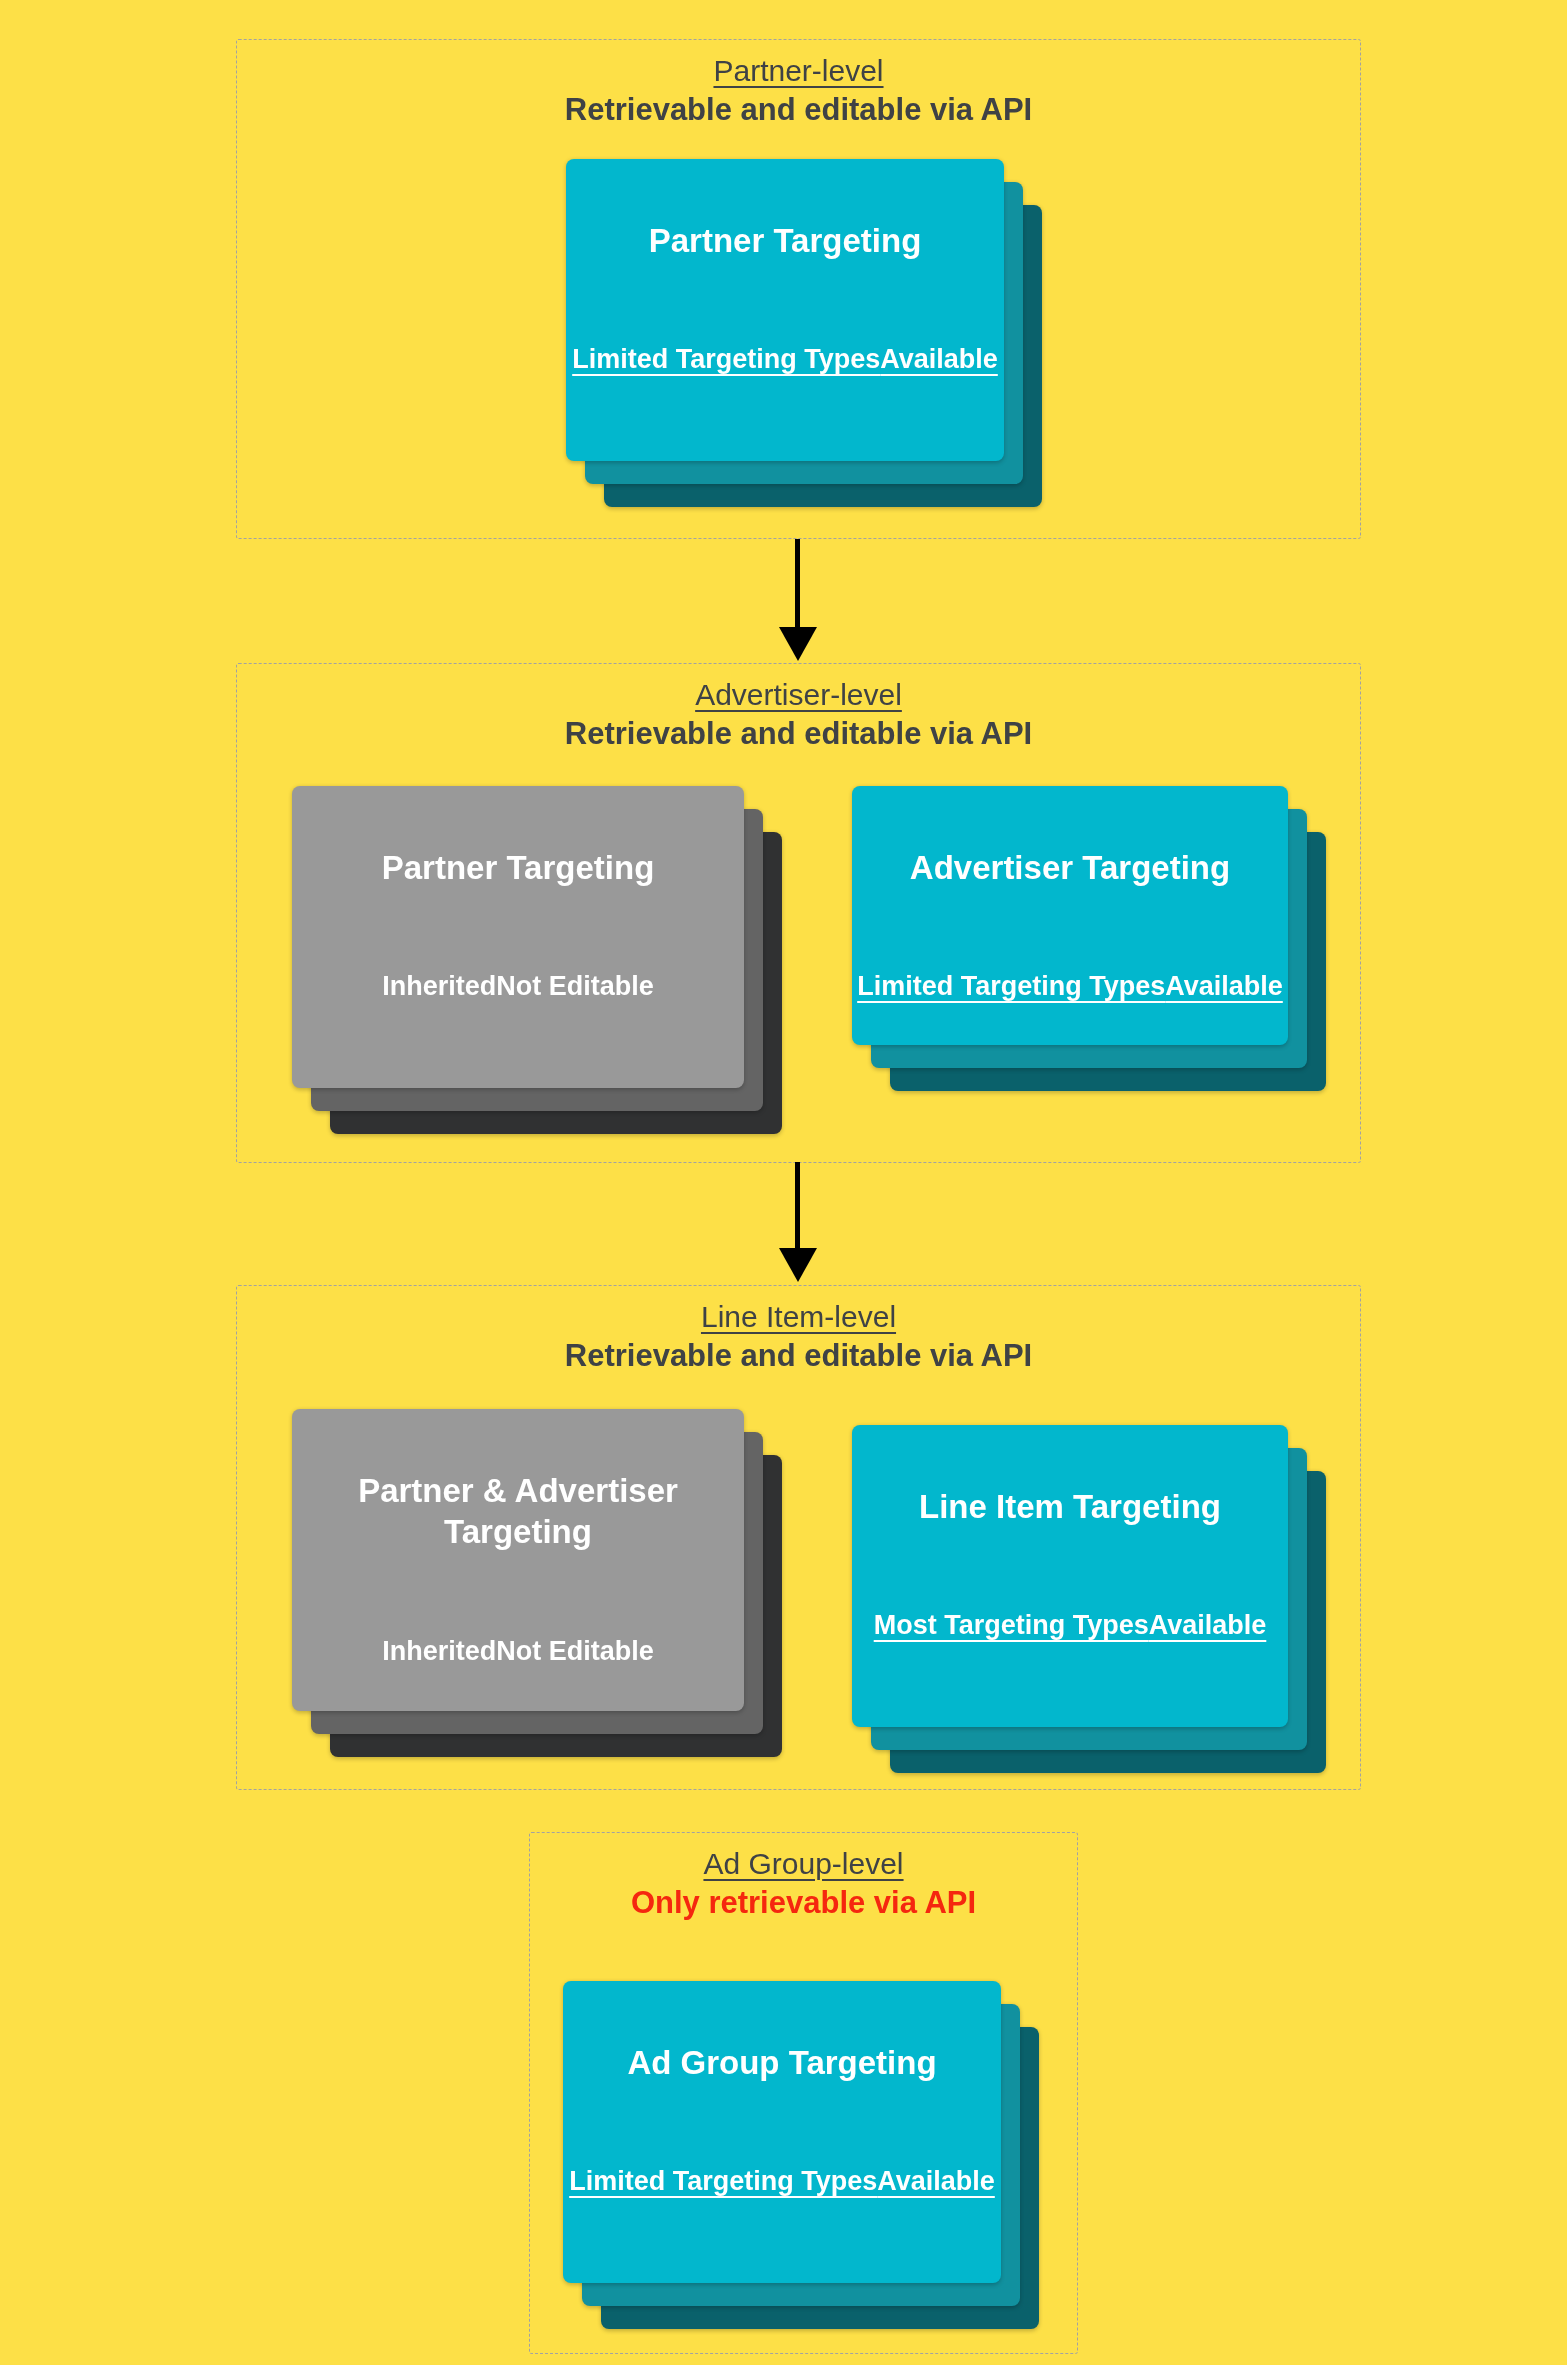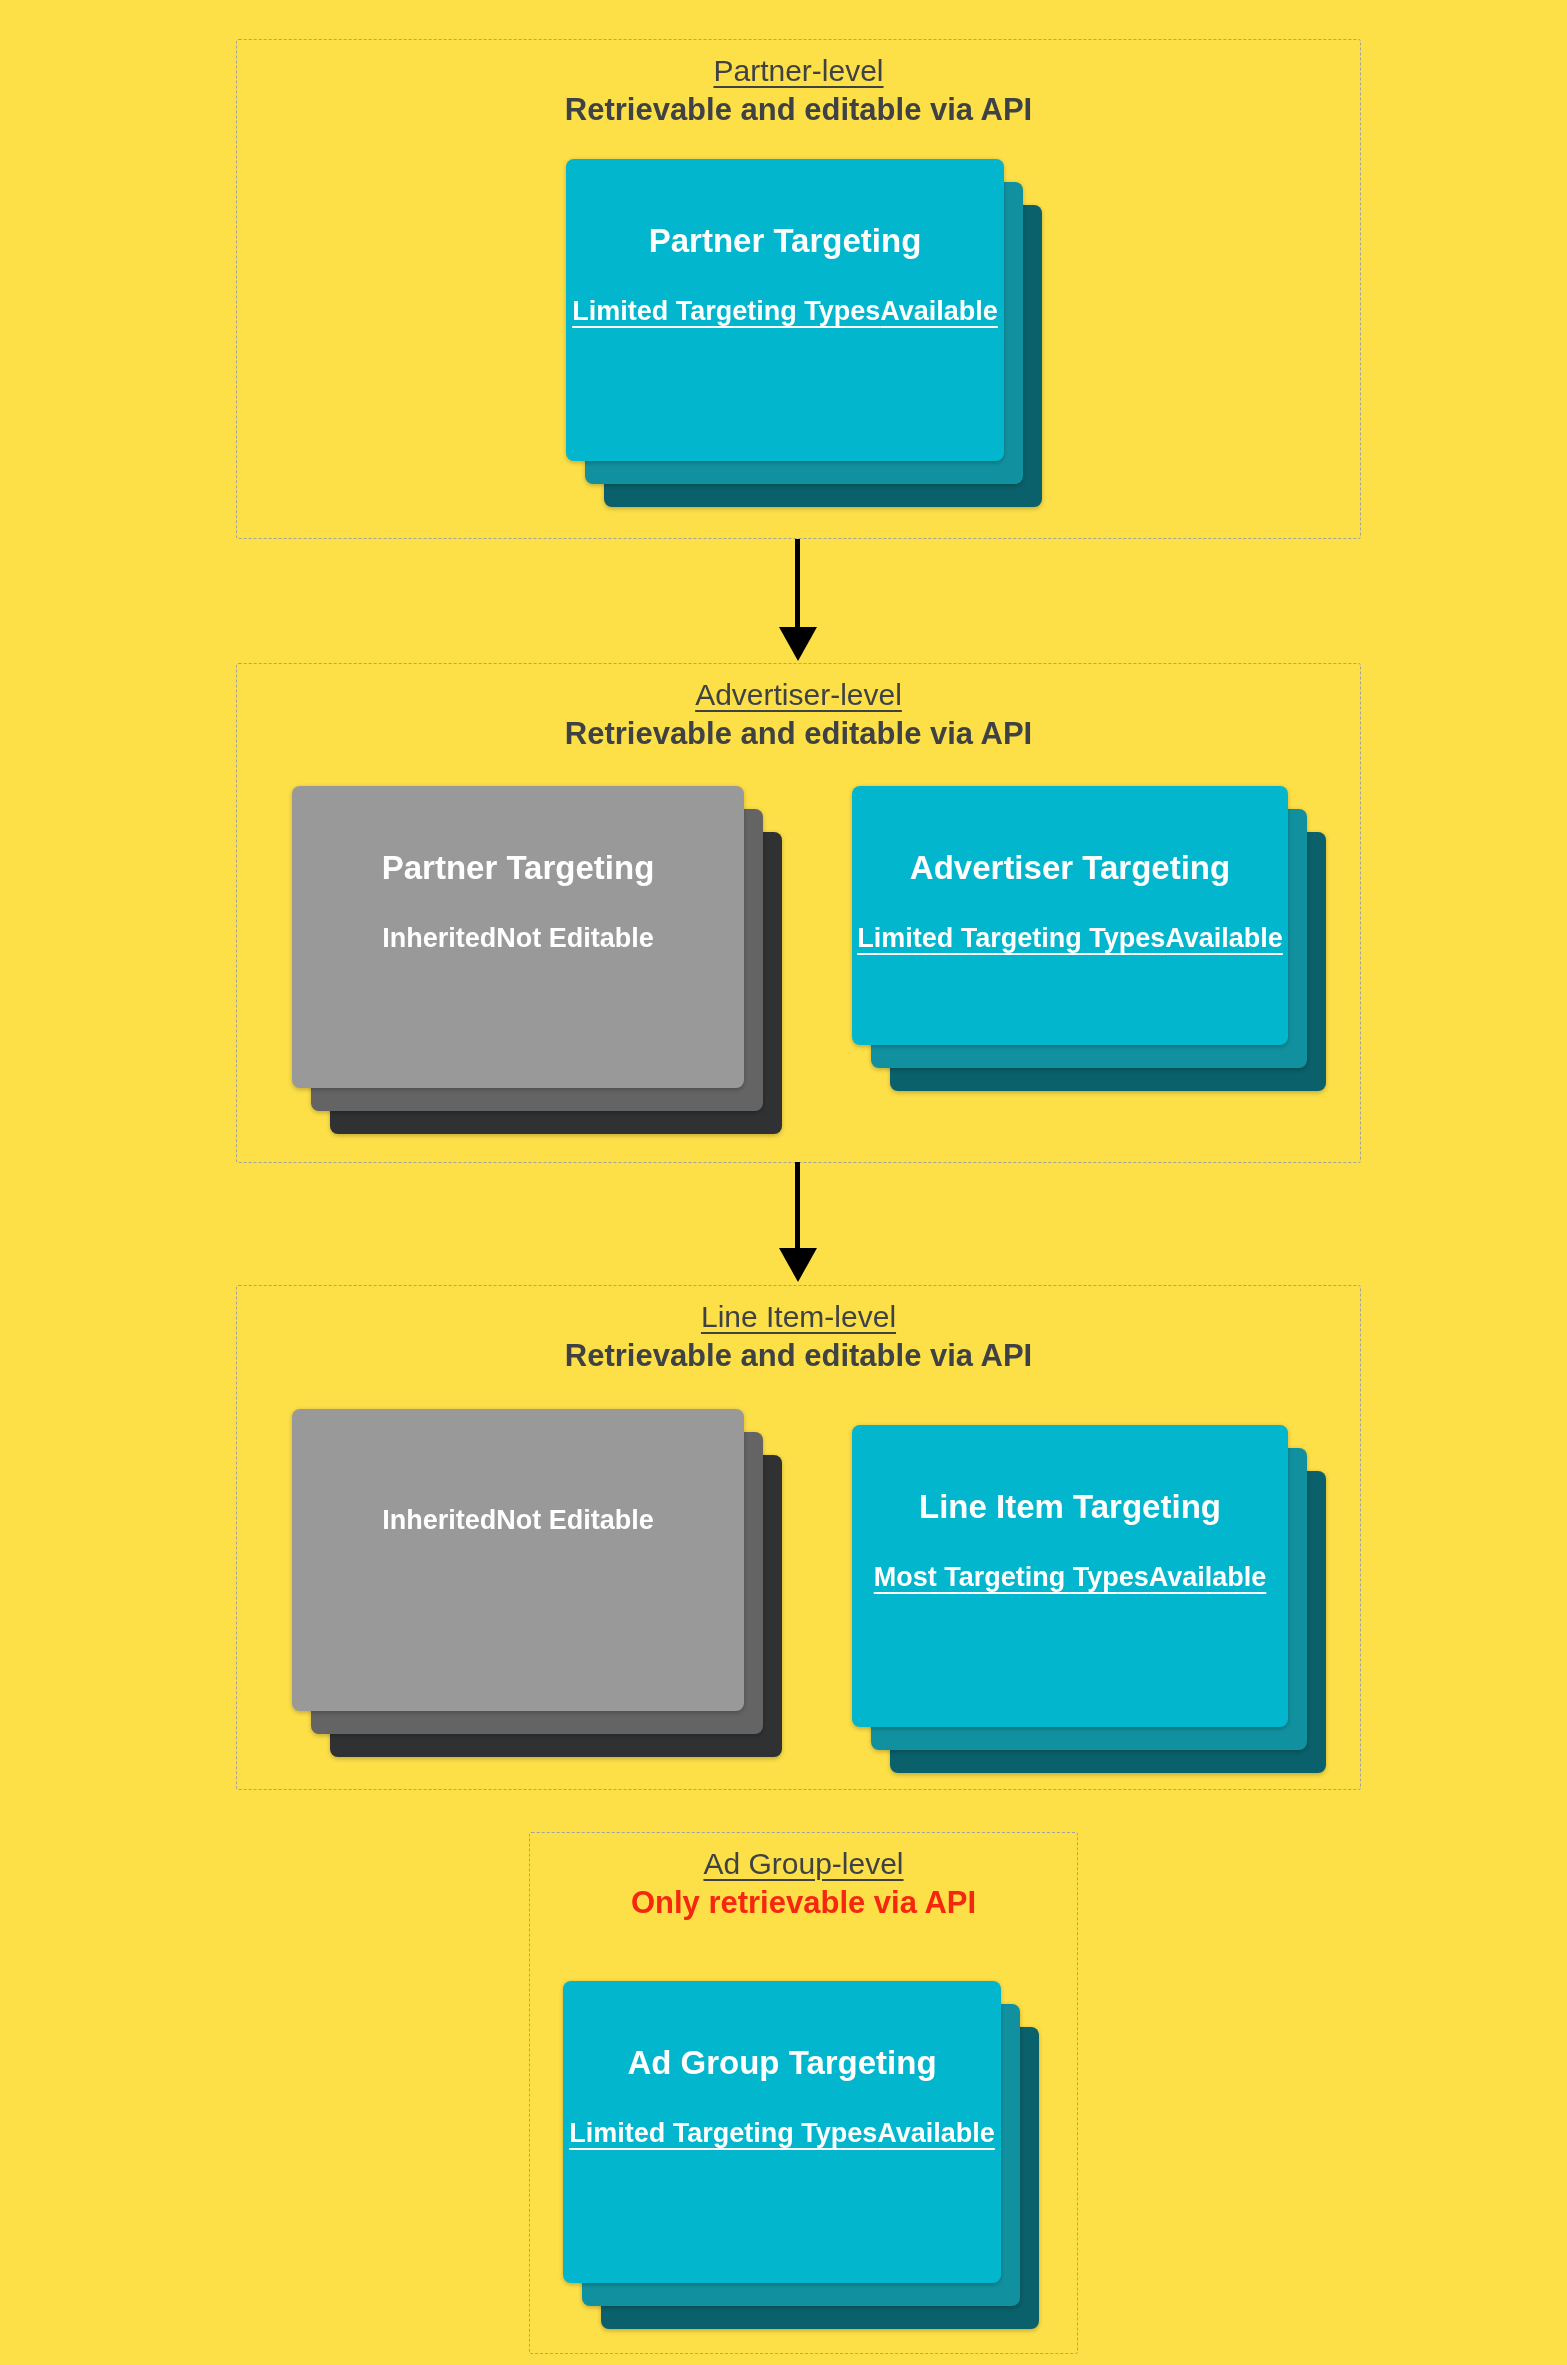--- a/index.html
+++ b/index.html
@@ -40,21 +40,21 @@
 
   
   .stack { position:absolute; }
   .layer {
     position:absolute; width:100%; height:100%;
     border-radius:8px;
     box-shadow:0 1.8px 4.5px rgba(0,0,0,0.22);
   }
   .layer.back { left:38px; top:46px; }
   .layer.mid  { left:19px; top:23px; }
-  .layer.front{ left:0;    top:0;   }
+  .layer.front{ left:0;    top:0;gap:48px;   }
 
   .teal .layer.front { background:#02b7cd; }
   .teal .layer.mid   { background:#11919f; }
   .teal .layer.back  { background:#0a616b; }
 
   .gray .layer.front { background:#999999; }
   .gray .layer.mid   { background:#646464; }
   .gray .layer.back  { background:#303132; }
 
   .layer.front {
@@ -161,20 +161,21 @@
   <section class="panel" id="panel-lineitem">
     <div class="panel-header">
       <div class="panel-title">Line Item-level</div>
       <div class="panel-subtitle">Retrievable and editable via API</div>
     </div>
   </section>
   <div class="stack gray" id="stack-s3-gray">
     <div class="layer back"></div>
     <div class="layer mid"></div>
     <div class="layer front">
+      <div class="card-title">Partner &amp; Advertiser Targeting</div>
       <div class="card-lines">
         <span class="card-line">Inherited</span>
         <span class="card-line">Not Editable</span>
       </div>
     </div>
   </div>
   <div class="stack teal" id="stack-s3-teal">
     <div class="layer back"></div>
     <div class="layer mid"></div>
     <div class="layer front">

